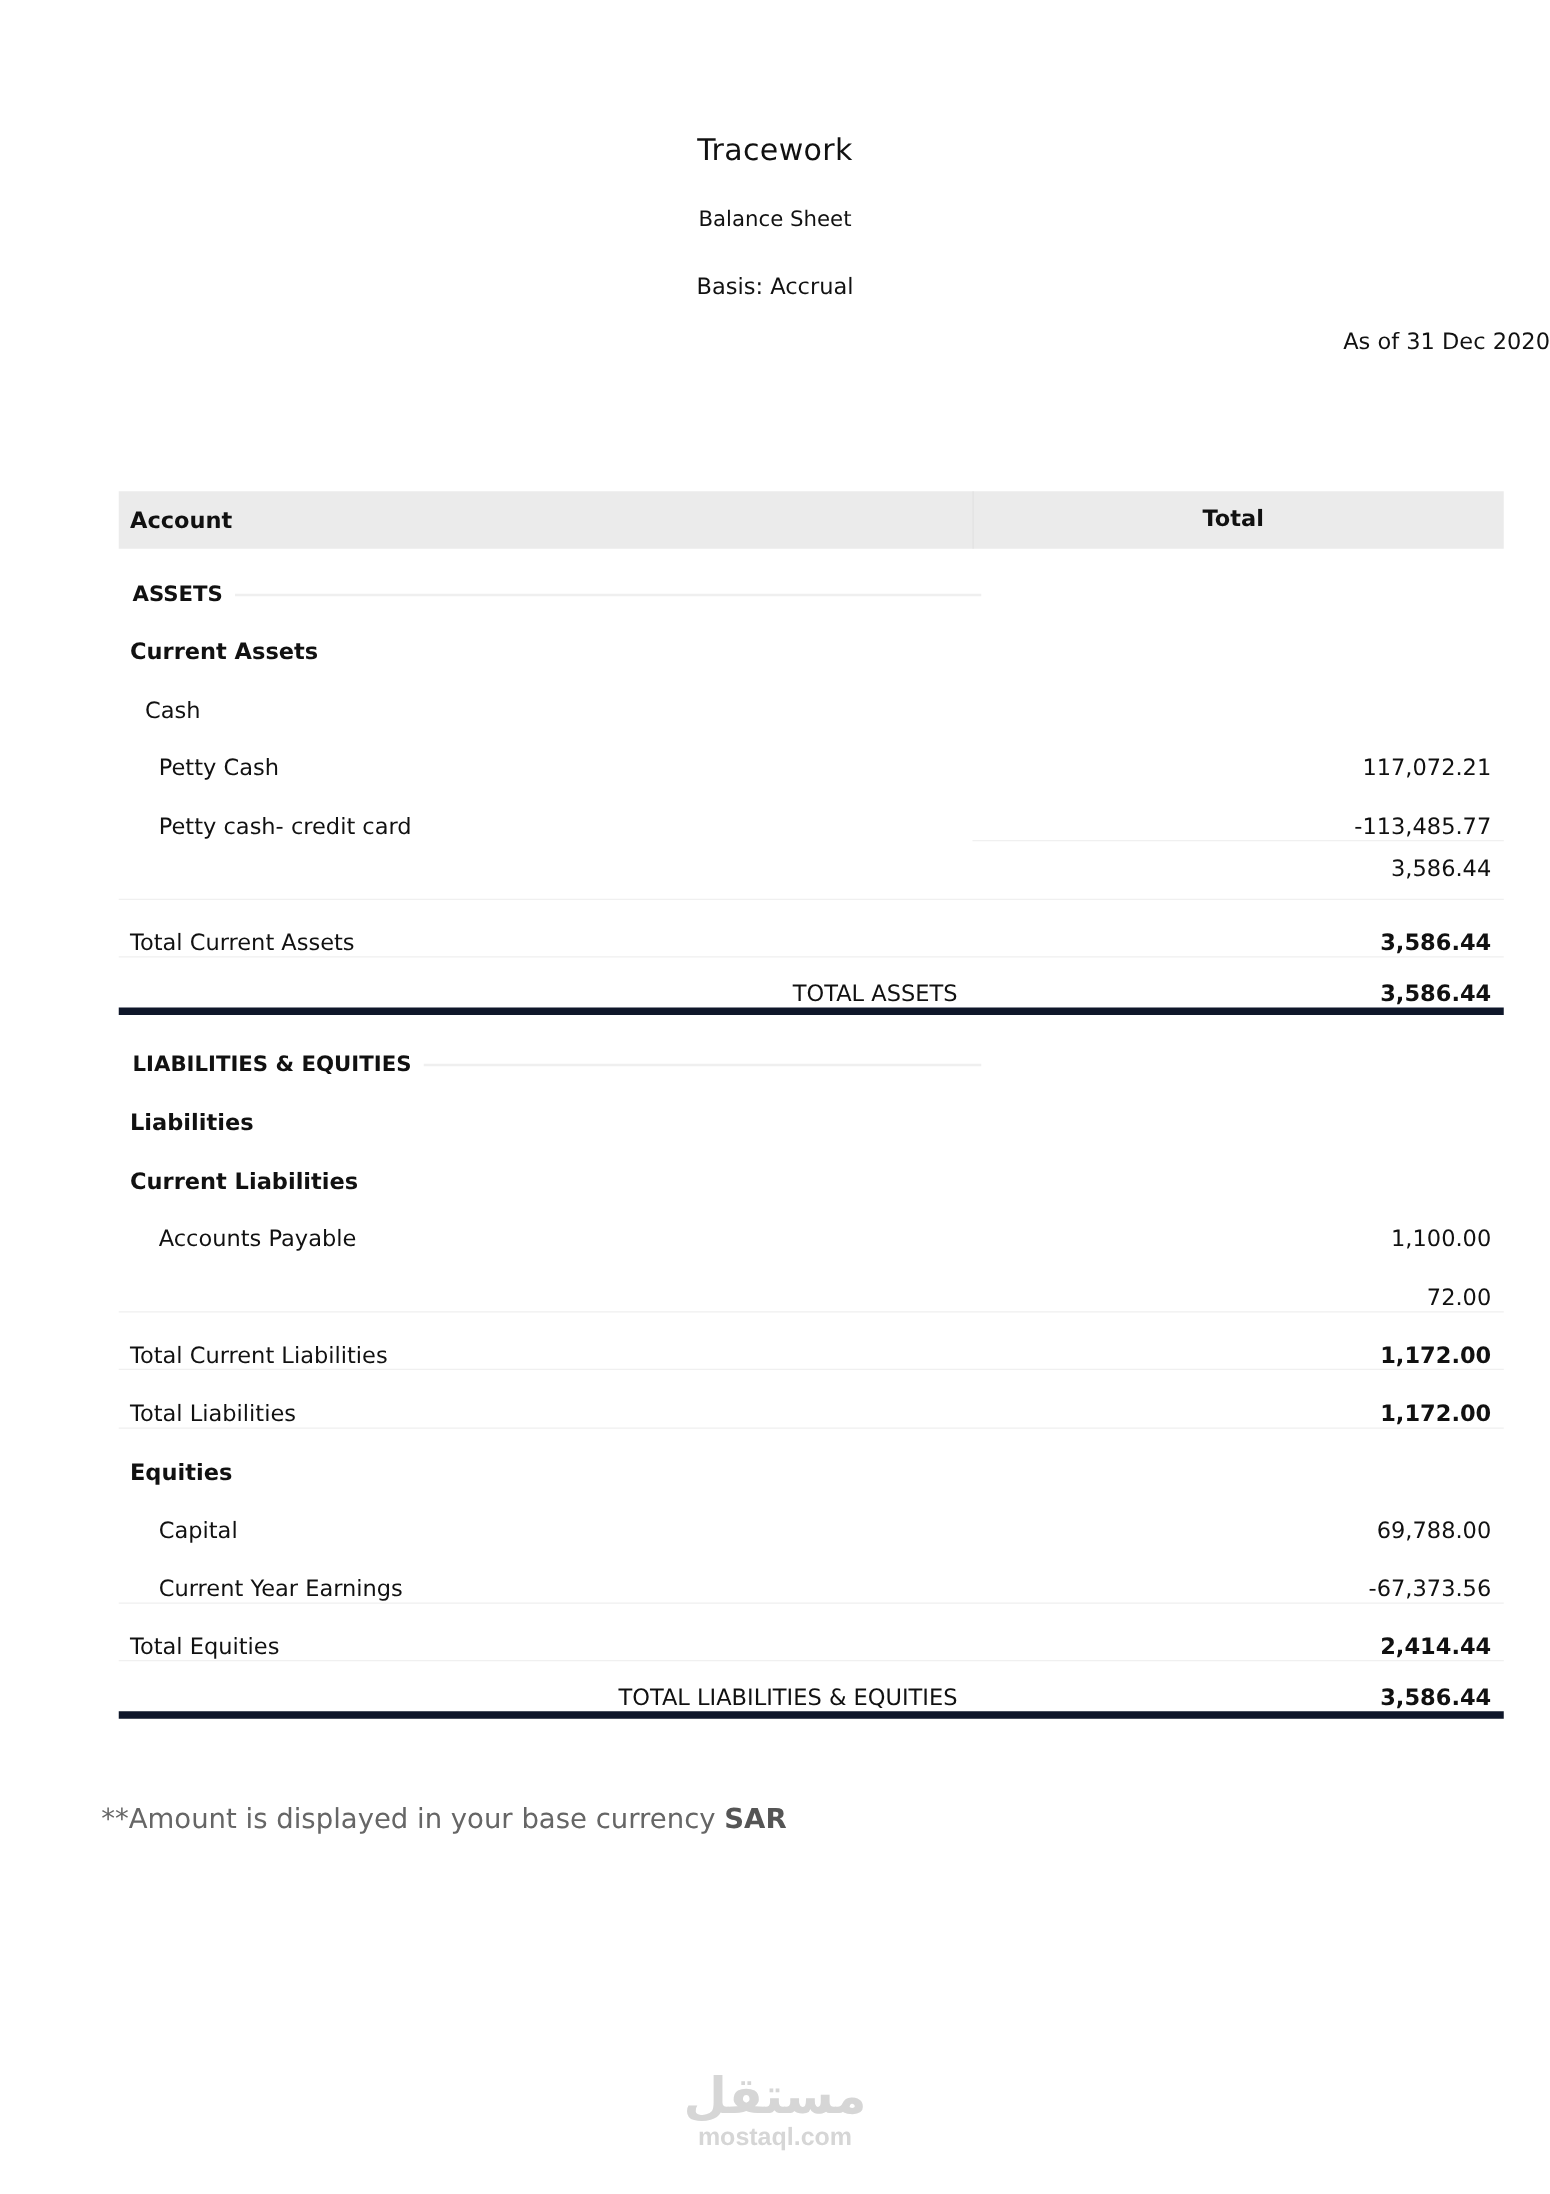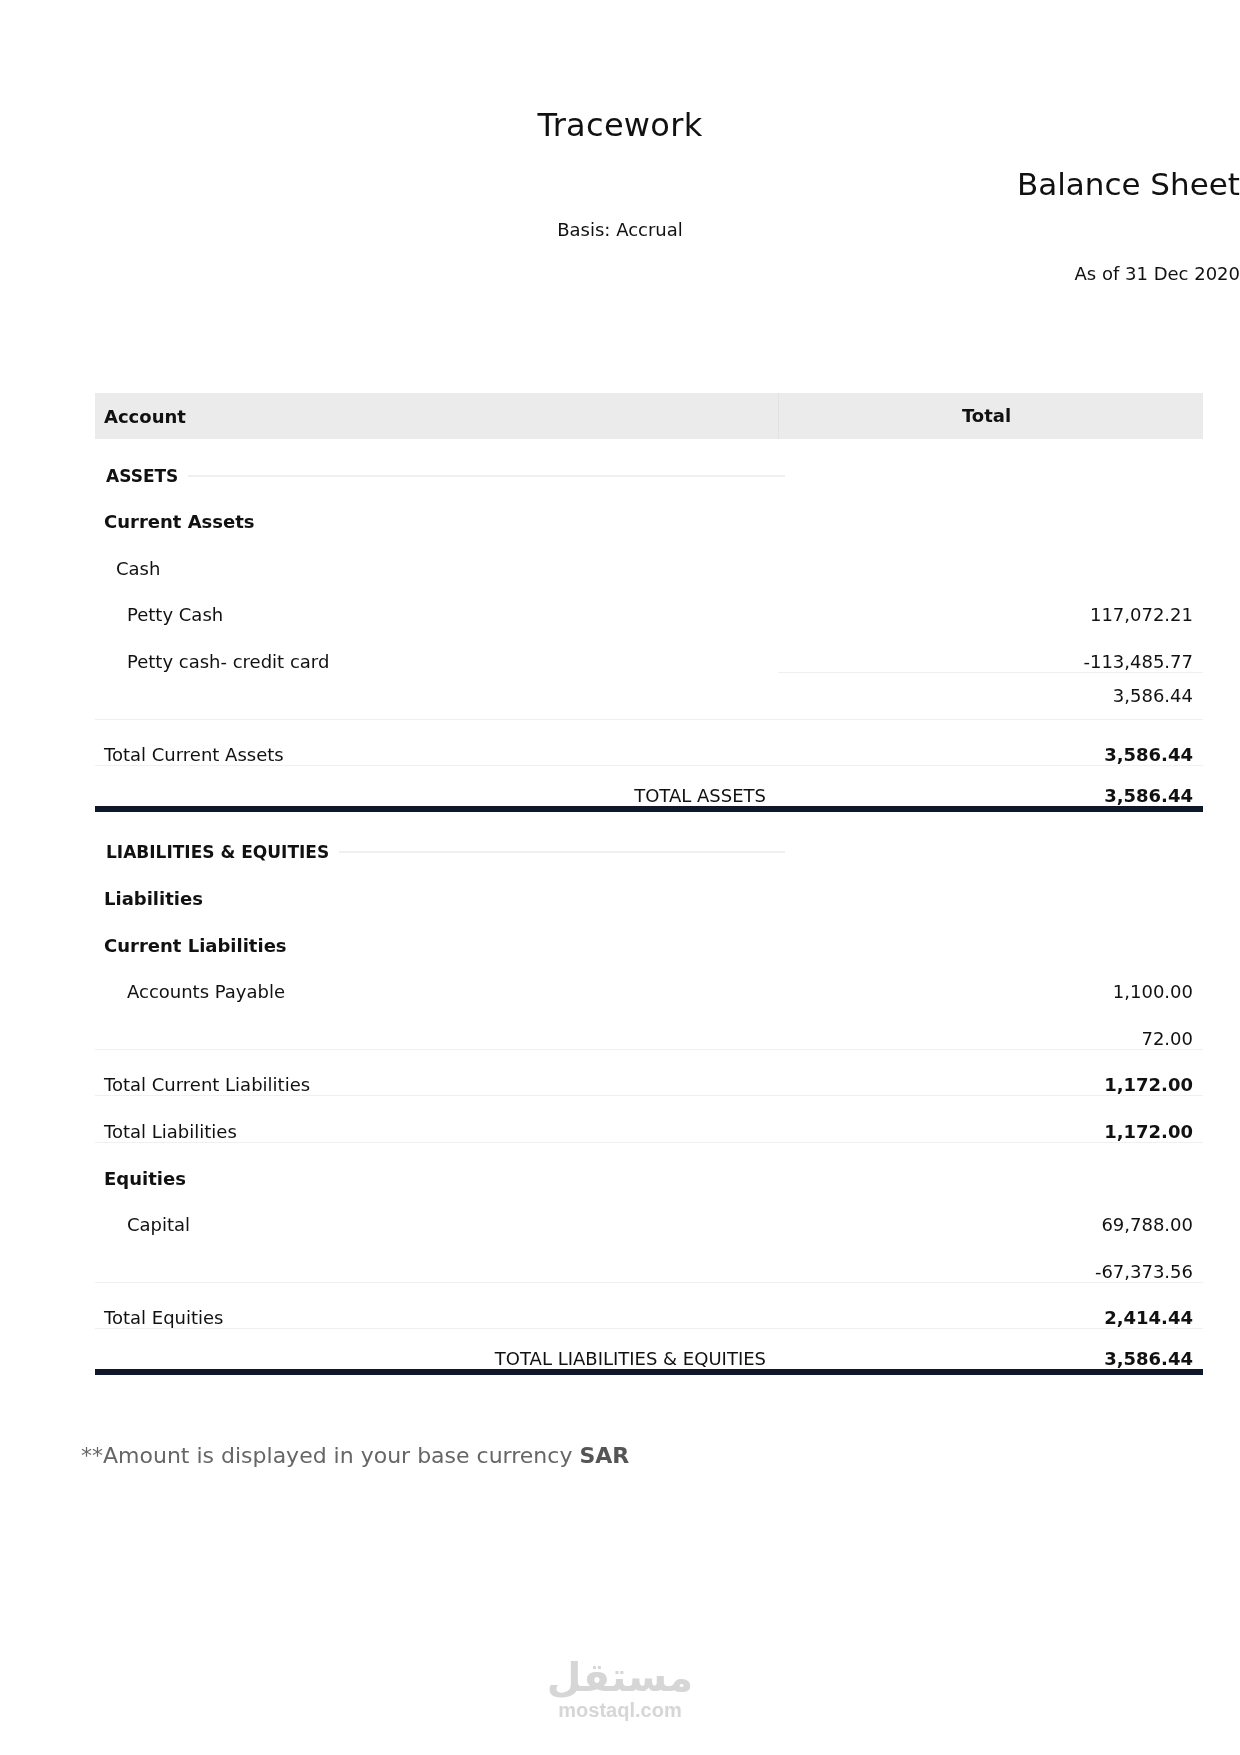--- a/index.html
+++ b/index.html
@@ -1,20 +1,20 @@
 <!DOCTYPE html>
 <html><head>
 <meta charset="utf-8">
 <style>
   html, body { margin:0; padding:0; background:#ffffff; }
   body { width:1240px; height:1755px; position:relative; overflow:hidden;
          font-family:"DejaVu Sans", "Liberation Sans", sans-serif; color:#111; }
   .hdr { position:absolute; left:0; width:1240px; text-align:center; }
-  .org { top:106px; font-size:32px; letter-spacing:0.3px; }
-  .rtitle { top:166px; font-size:31px;text-align:right; }
+  .org { top:106px; font-size:24px; letter-spacing:0.3px; }
+  .rtitle { top:166px; font-size:17px; }
   .basis { top:219px; font-size:18px; }
   .asof { top:263px; font-size:18px;text-align:right; }
 
   .table { position:absolute; left:95px; top:393px; width:1108px; }
   .thead { height:46px; background:#ebebeb; display:flex; align-items:center;
            font-weight:bold; font-size:18px; position:relative; }
   .thead .c1 { width:683px; padding-left:9px; box-sizing:border-box; }
   .thead .c2 { flex:1; text-align:center; padding-right:9px; border-left:1px solid #e2e2e2; height:46px; line-height:46px; }
   .row { height:46.6px; display:flex; align-items:flex-end; font-size:18px; position:relative; box-sizing:border-box; }
   .row .c1 { width:683px; box-sizing:border-box; padding-left:9px; white-space:nowrap; }
@@ -121,20 +121,21 @@
   </div>
   <div class="row grp bt">
     <div class="c1">Equities</div>
     <div class="c2"></div>
   </div>
   <div class="row lvl2">
     <div class="c1">Capital</div>
     <div class="c2">69,788.00</div>
   </div>
   <div class="row lvl2">
+    <div class="c1">Current Year Earnings</div>
     <div class="c2">-67,373.56</div>
   </div>
   <div class="row bt tot">
     <div class="c1">Total Equities</div>
     <div class="c2">2,414.44</div>
   </div>
   <div class="row grand">
     <div class="c1">TOTAL LIABILITIES &amp; EQUITIES</div>
     <div class="c2">3,586.44</div>
   </div>

